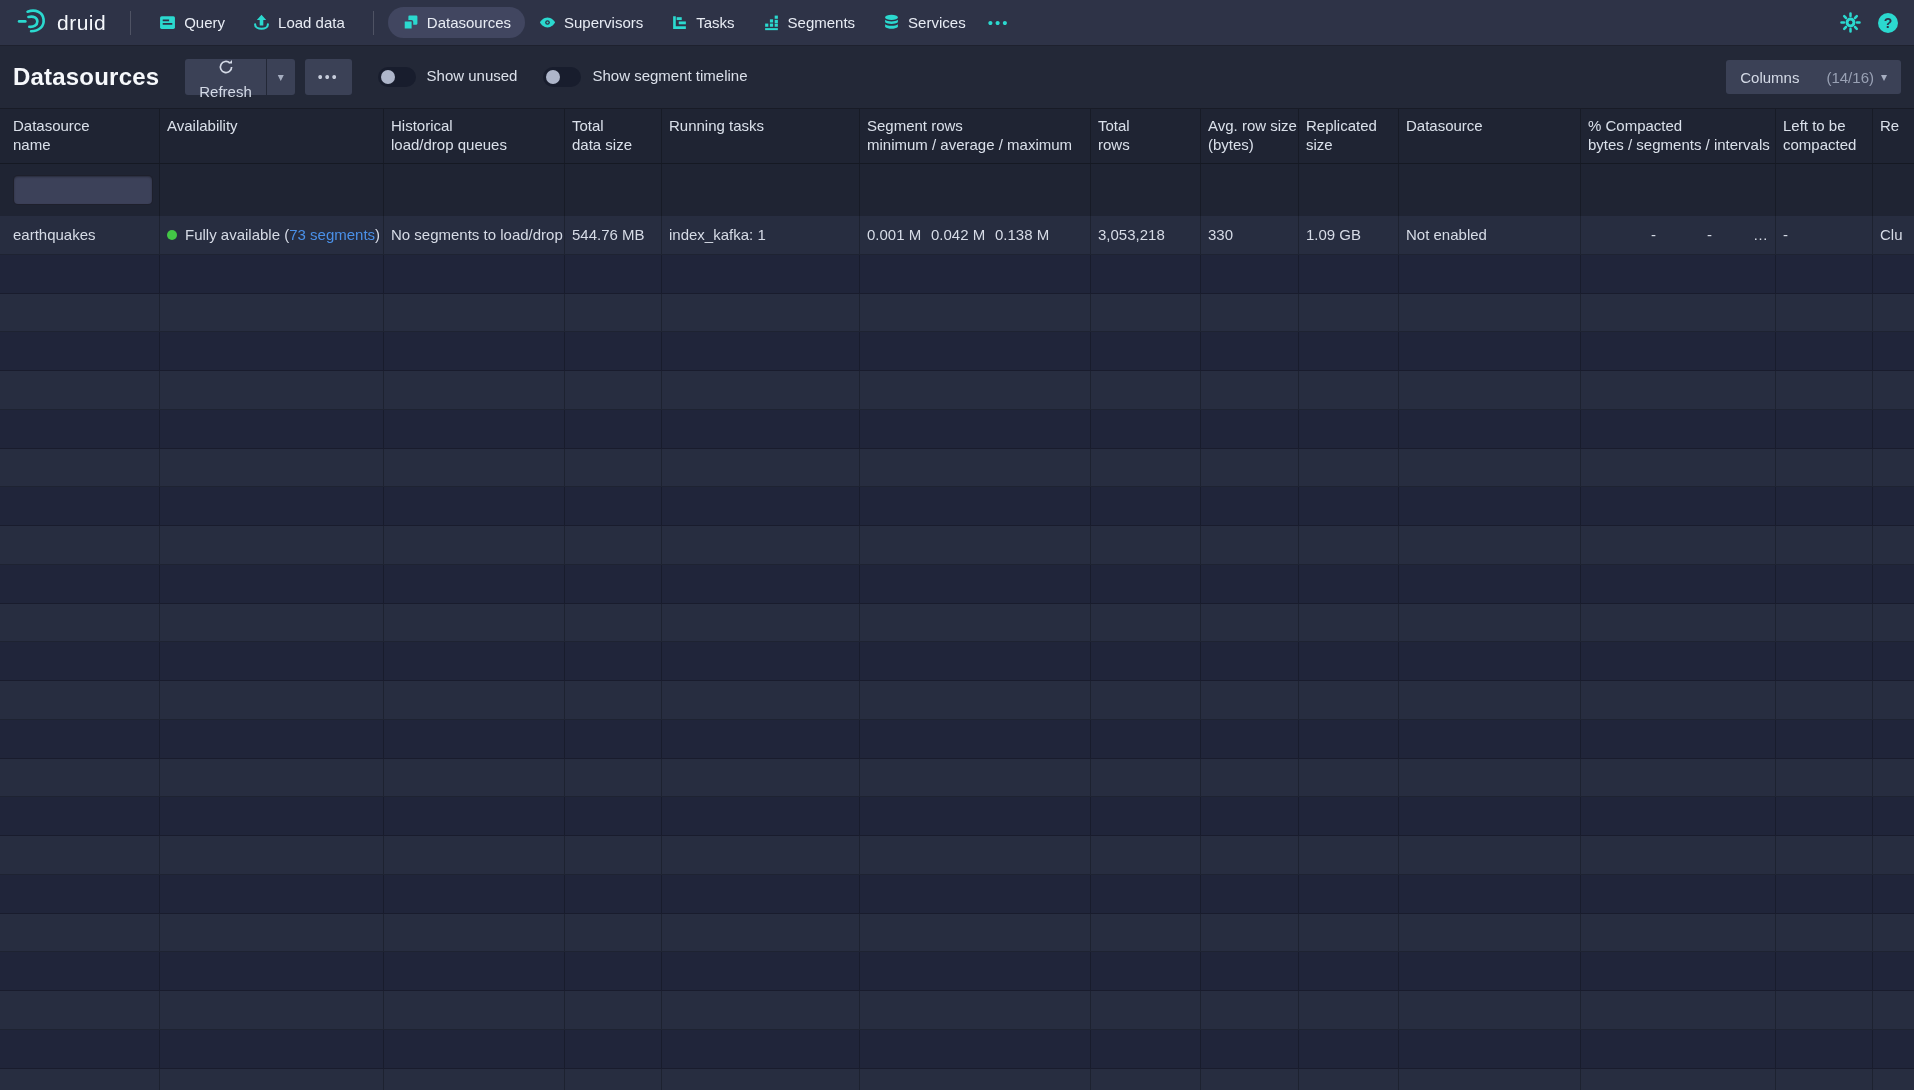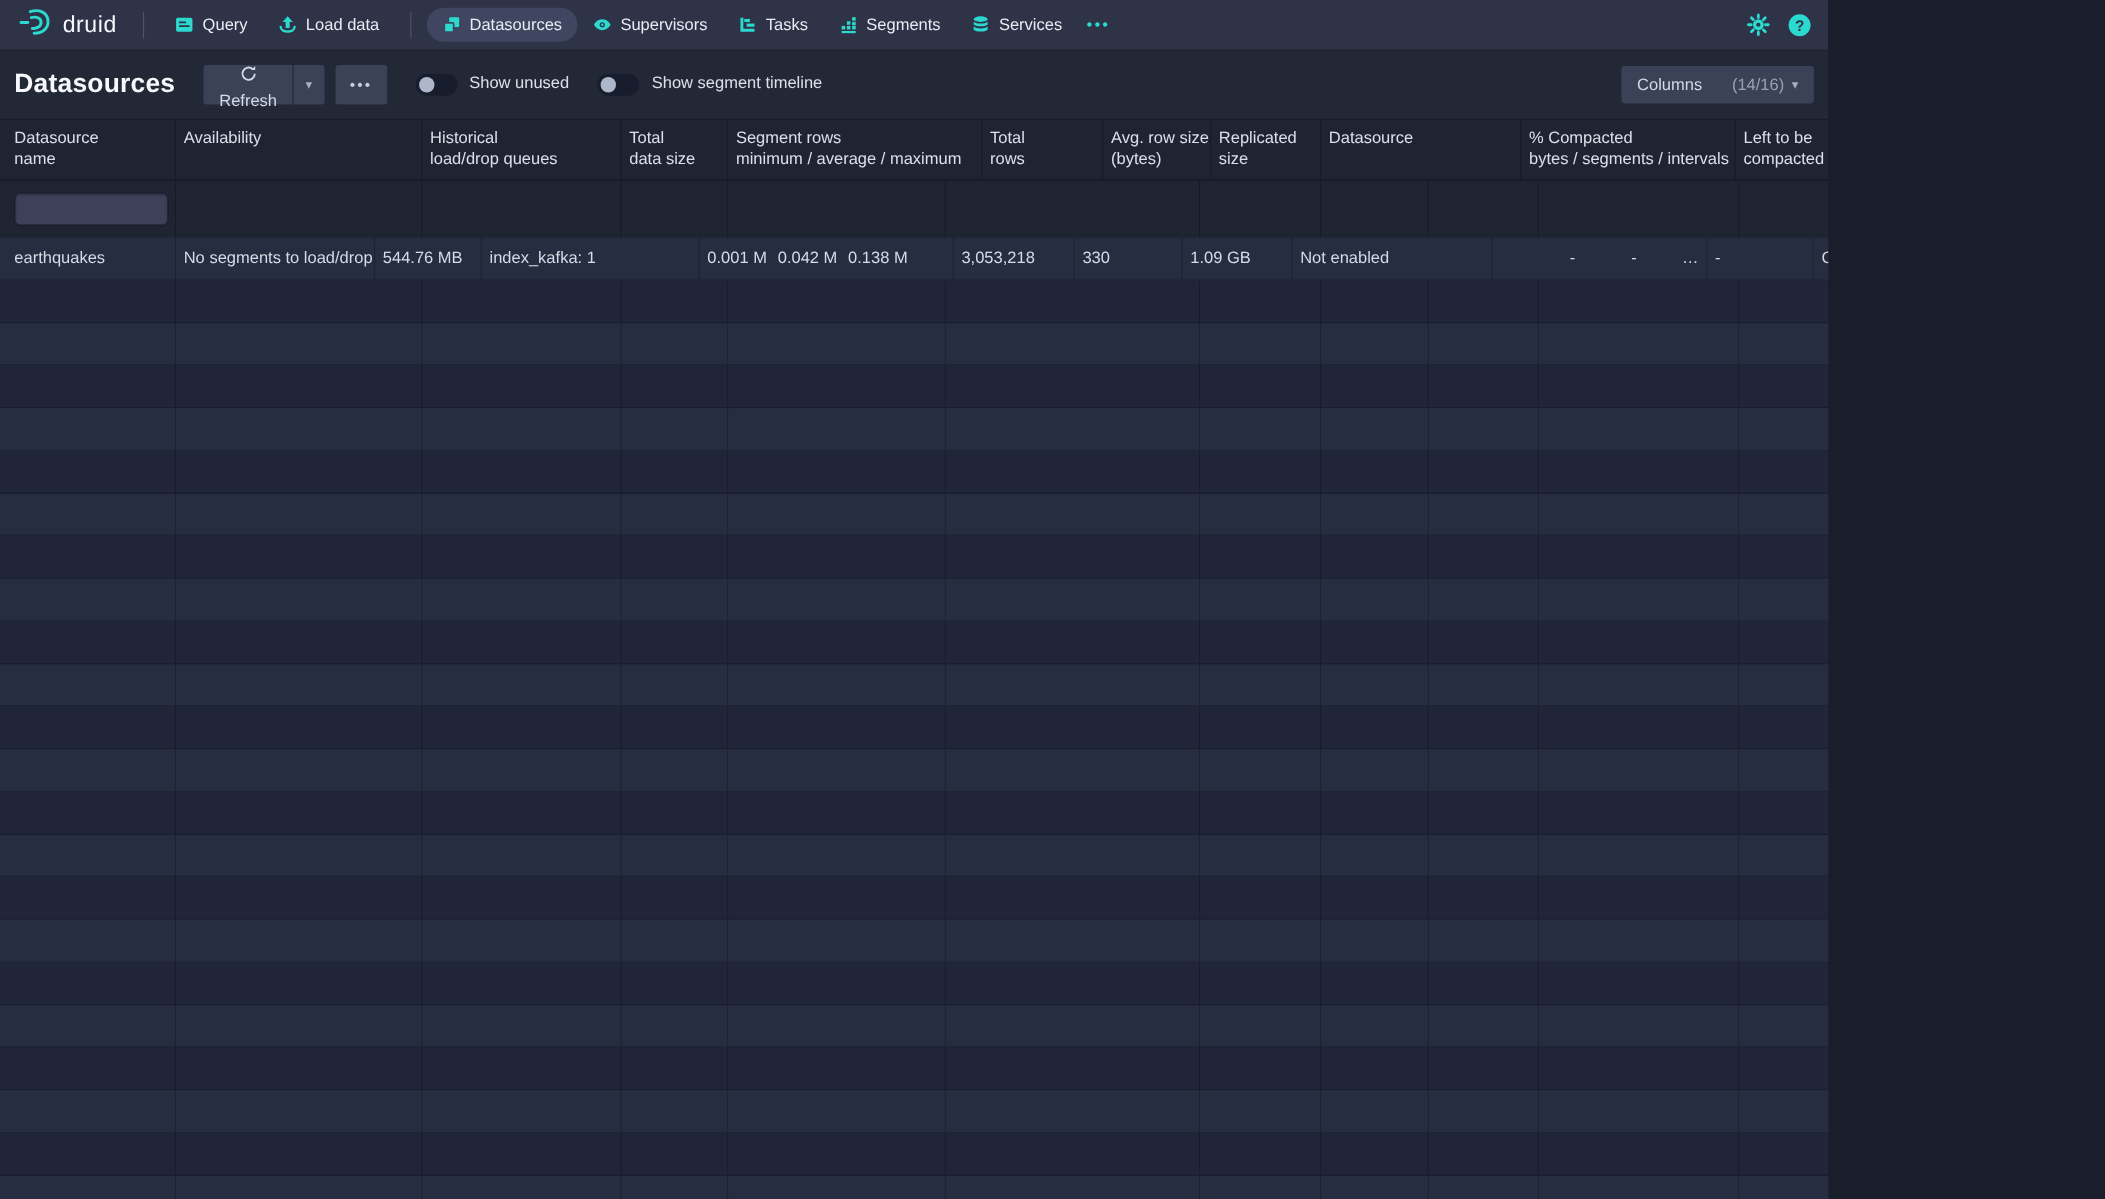--- a/index.html
+++ b/index.html
@@ -1,18 +1,18 @@
 <!DOCTYPE html>
 <html><head>
 <meta charset="utf-8">
 <style>
   * { margin:0; padding:0; box-sizing:border-box; }
   html,body { background:#1a1e2c; }
   .app {
-    position:relative; width:1662px; height:1090px; overflow:hidden;
+    position:relative; width:1914px; height:1090px; overflow:hidden;
     background:#232837; font-family:"Liberation Sans","DejaVu Sans",sans-serif;
     color:#d6dbe6; -webkit-font-smoothing:antialiased;
   }
   
   .topbar {
     height:46px; background:#2e3347; display:flex; align-items:center;
     padding:0 16px; border-bottom:1px solid rgba(0,0,0,.35);
   }
   .brand { display:flex; align-items:center; gap:9px; margin-right:10px; cursor:pointer; }
   .brand-text { color:#f5f8fc; font-size:21px; letter-spacing:.5px; }
@@ -250,20 +250,24 @@
           <div></div>
         </div>
       <div class="th c2">
           <div>Historical</div>
           <div>load/drop queues</div>
         </div>
       <div class="th c3">
           <div>Total</div>
           <div>data size</div>
         </div>
+      <div class="th c4">
+          <div>Running tasks</div>
+          <div></div>
+        </div>
       <div class="th c5">
           <div>Segment rows</div>
           <div>minimum / average / maximum</div>
         </div>
       <div class="th c6">
           <div>Total</div>
           <div>rows</div>
         </div>
       <div class="th c7">
           <div>Avg. row size</div>
@@ -305,20 +309,26 @@
       <div class="td c8"></div>
       <div class="td c9"></div>
       <div class="td c10"></div>
       <div class="td c11"></div>
       <div class="td c12"></div>
     </div>
 
     <div class="tbody">
       <div class="tr">
         <div class="td c0">earthquakes</div>
+        <div class="td c1">
+          <span class="status-dot"></span>
+          <span>Fully available (</span>
+            <span class="link">73 segments</span>
+            <span>)</span>
+        </div>
         <div class="td c2">No segments to load/drop</div>
         <div class="td c3">544.76 MB</div>
         <div class="td c4">index_kafka: 1</div>
         <div class="td c5">
           <span class="tri">0.001 M</span>
             <span class="tri">0.042 M</span>
             <span>0.138 M</span>
         </div>
         <div class="td c6">3,053,218</div>
         <div class="td c7">330</div>

